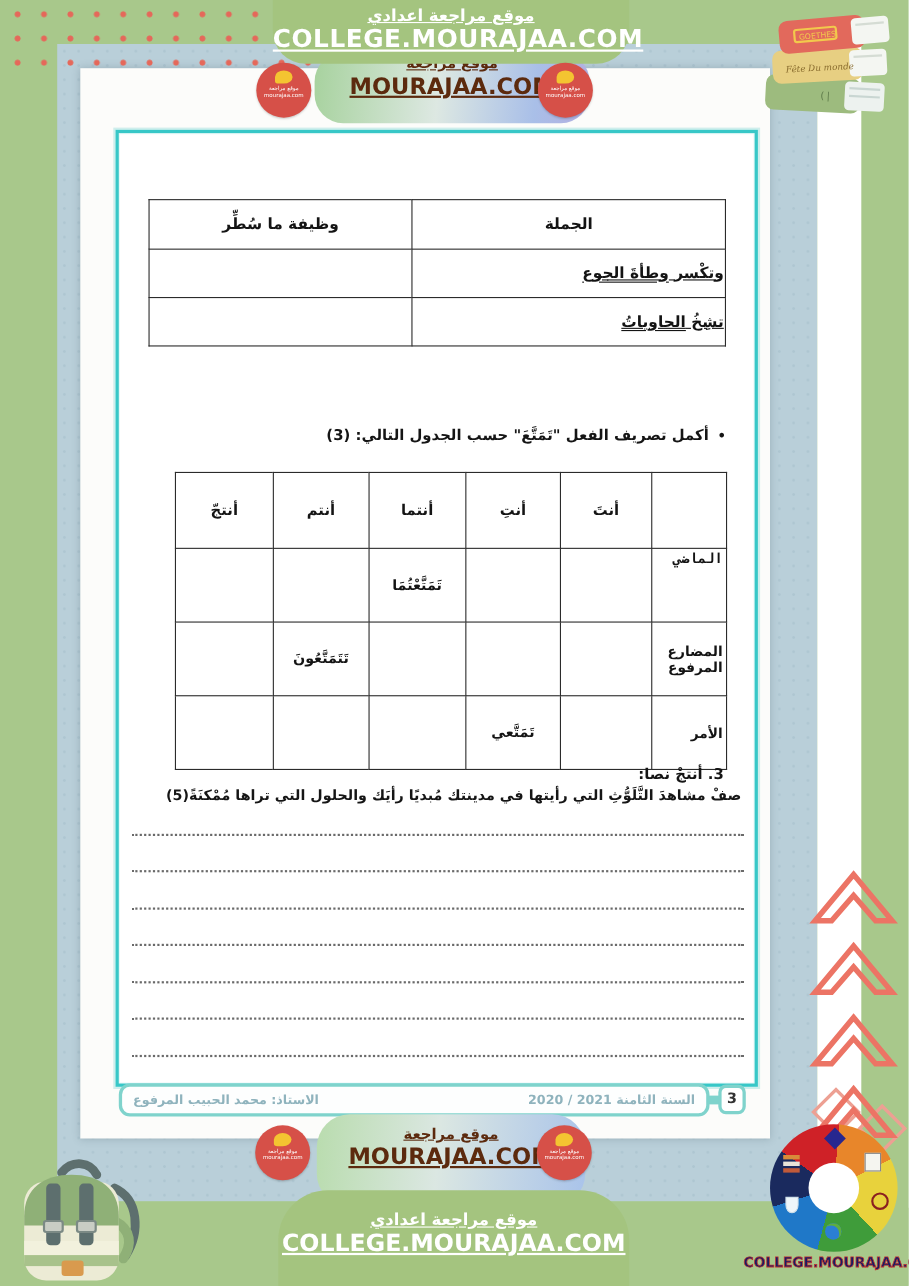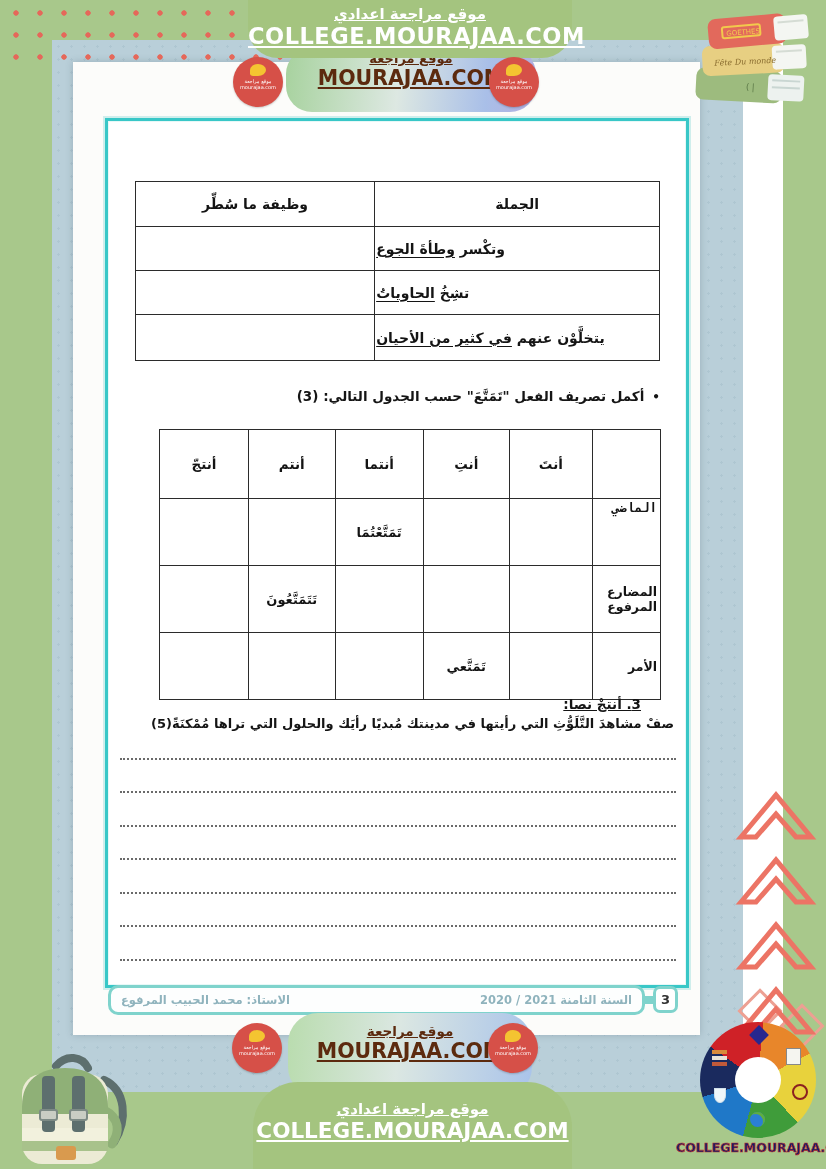--- a/index.html
+++ b/index.html
@@ -19,21 +19,21 @@
     background-image:radial-gradient(circle,#e5685a 2.4px,transparent 3px);
     background-size:24px 22px;background-position:4px 2px;}
 
   
   .qline{z-index:14;direction:rtl;text-align:right;color:#151515;font-weight:bold;font-size:13.5px;}
   .bullet{margin-left:8px;font-size:12px;}
   table{border-collapse:collapse;z-index:14;position:absolute;direction:rtl;background:#fff;}
   td,th{border:1.6px solid #2b2b2b;font-weight:bold;color:#141414;}
   .t1{left:135px;top:181px;width:525px;}
   .t1 th{font-size:14px;height:42px;}
-  .t1 td{font-size:14px;text-align:left;}
+  .t1 td{font-size:14px;text-align:right;text-decoration:underline;}
   .t1 .r1{height:44px;} .t1 .r2{height:44px;margin-top:44px;} .t1 .r3{height:46px;}
   .u{text-decoration:underline;text-underline-offset:3px;}
   .t2{left:159px;top:429px;width:502px;}
   .t2 th{font-size:13.5px;height:66px;font-weight:bold;}
   .t2 td{font-size:13px;text-align:center;height:64px;}
   .t2 .lbl{font-size:12.5px;text-align:right;padding-right:3px;}
   .lines{left:120px;top:726px;width:556px;z-index:14;}
   .lines div{height:31.5px;border-bottom:2px dotted #6a6a6a;}
 
   
@@ -105,24 +105,20 @@
       <th style="width:255px;">وظيفة ما سُطِّر</th>
     </tr>
     <tr class="r1">
       <td><span>وتكْسر </span><span class="u">وطأةَ الجوع</span></td>
       <td></td>
     </tr>
     <tr class="r2">
       <td><span>تشِخُ </span><span class="u">الحاوياتُ</span></td>
       <td></td>
     </tr>
-    <tr class="r3">
-      <td><span>يتخلَّوْن عنهم </span><span class="u">في كثير من الأحيان</span></td>
-      <td></td>
-    </tr>
   </tbody>
     </table>
 
   <div class="abs qline" style="left:160px;top:388px;width:500px;">
     <span class="bullet">•</span><span>أكمل تصريف الفعل "تَمَتَّعَ" حسب الجدول التالي: (3)</span>
   </div>
 
   <table class="t2">
     <tbody>
         <tr>
@@ -153,21 +149,21 @@
       <td class="lbl">الأمر</td>
       <td></td>
       <td>تَمَتَّعي</td>
       <td></td>
       <td></td>
       <td></td>
     </tr>
   </tbody>
     </table>
 
-  <div class="abs qline" style="left:113px;top:696px;width:528px;text-decoration:underline;">3.  أنتجْ نصا:</div>
+  <div class="abs qline" style="left:130px;top:696px;width:528px;">3.  أنتجْ نصا:</div>
   <div class="abs qline" style="left:118px;top:716px;width:556px;font-size:13px;">صفْ مشاهدَ التَّلَوُّثِ التي رأيتها في مدينتك مُبديًا رأيَك والحلول التي تراها مُمْكنَةً(5)</div>
 
   <div class="abs lines">
     <div></div>
     <div></div>
     <div></div>
     <div></div>
     <div></div>
     <div></div>
     <div></div>

